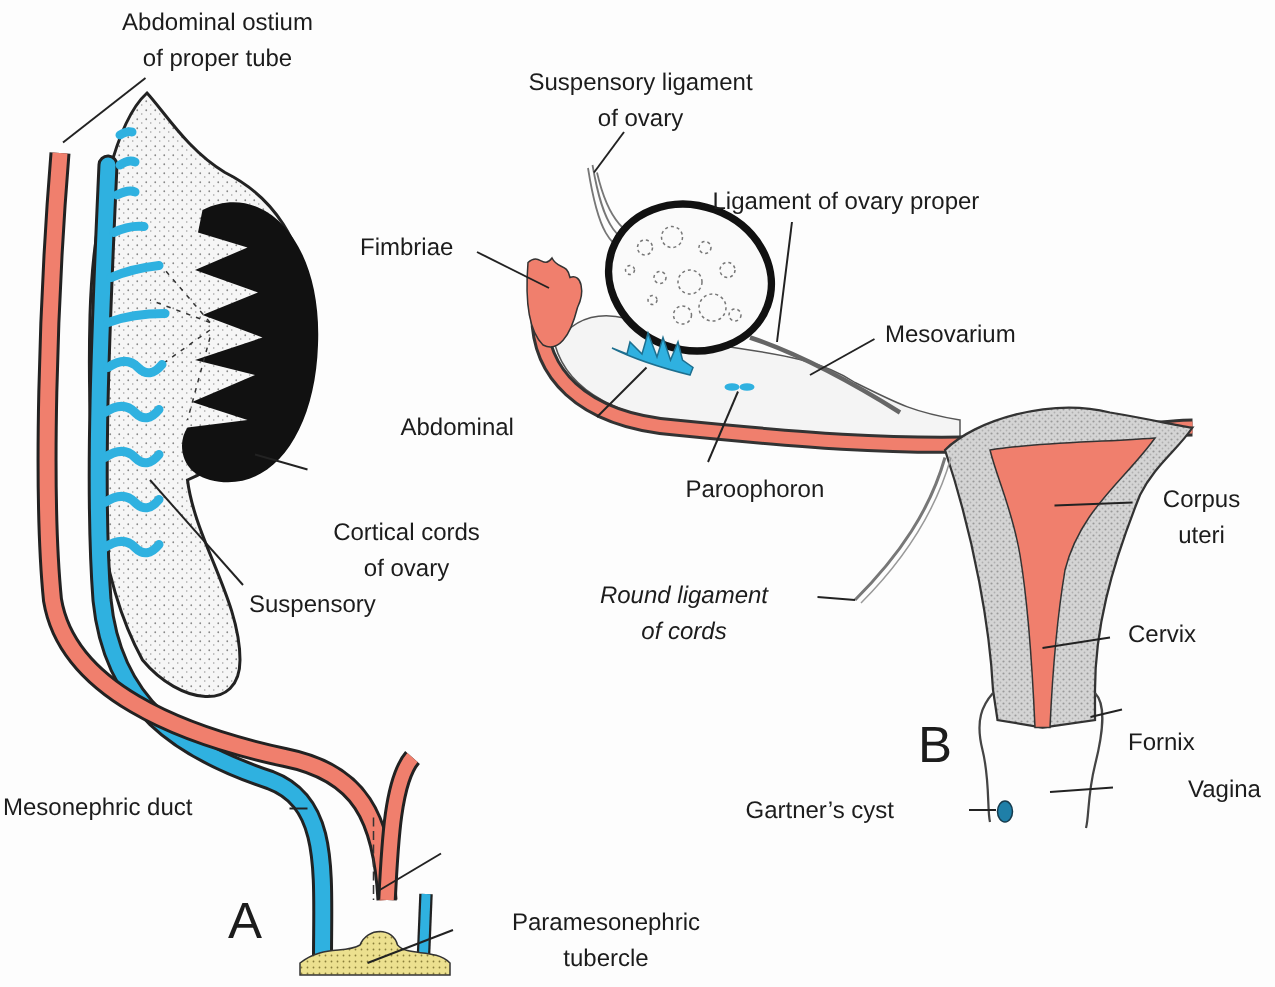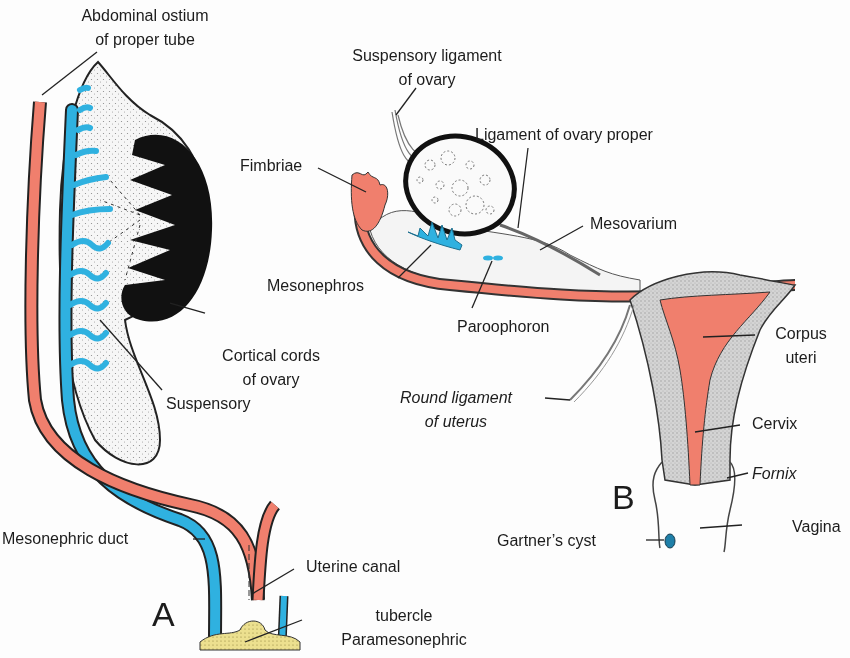--- a/index.html
+++ b/index.html
@@ -148,40 +148,39 @@
   <div>Abdominal ostium</div>
   <div>of proper tube</div>
 </div>
 <div class="lbl c" style="left:322px;top:28px;width:210px;margin-top:16px;">
   <div>Suspensory ligament</div>
   <div>of ovary</div>
 </div>
 <div class="lbl" style="left:475px;top:123px;">Ligament of ovary proper</div>
 <div class="lbl" style="left:240px;top:154px;">Fimbriae</div>
 <div class="lbl" style="left:590px;top:212px;">Mesovarium</div>
-<div class="lbl" style="left:267px;top:274px;">Mesonephros</div>
+<div class="lbl" style="left:267px;top:274px;">Abdominal</div>
 <div class="lbl" style="left:457px;top:315px;">Paroophoron</div>
 <div class="lbl c" style="left:196px;top:307px;width:150px;margin-top:37px;">
   <div>Cortical cords</div>
   <div>of ovary</div>
 </div>
 <div class="lbl" style="left:166px;top:392px;">Suspensory</div>
 <div class="lbl c" style="left:366px;top:386px;width:180px;font-style:italic;">
   <div>Round ligament</div>
-  <div>of uterus</div>
+  <div>of cords</div>
 </div>
 <div class="lbl c" style="left:756px;top:322px;width:90px;">
   <div>Corpus</div>
   <div>uteri</div>
 </div>
 <div class="lbl" style="left:752px;top:412px;">Cervix</div>
-<div class="lbl" style="left:752px;top:462px;font-style:italic;">Fornix</div>
+<div class="lbl" style="left:752px;top:484px;">Fornix</div>
 <div class="lbl" style="left:748px;top:515px;margin-left:44px;">Vagina</div>
 <div class="lbl" style="left:497px;top:529px;">Gartner’s cyst</div>
 <div class="lbl" style="left:2px;top:527px;">Mesonephric duct</div>
-<div class="lbl" style="left:306px;top:555px;">Uterine canal</div>
 <div class="lbl c" style="left:304px;top:604px;width:200px;">
+  <div>Paramesonephric</div>
   <div>tubercle</div>
-  <div>Paramesonephric</div>
 </div>
 <div class="lbl big" style="left:152px;top:596px;">A</div>
 <div class="lbl big" style="left:612px;top:479px;">B</div>
 </div>
 
 </body></html>

